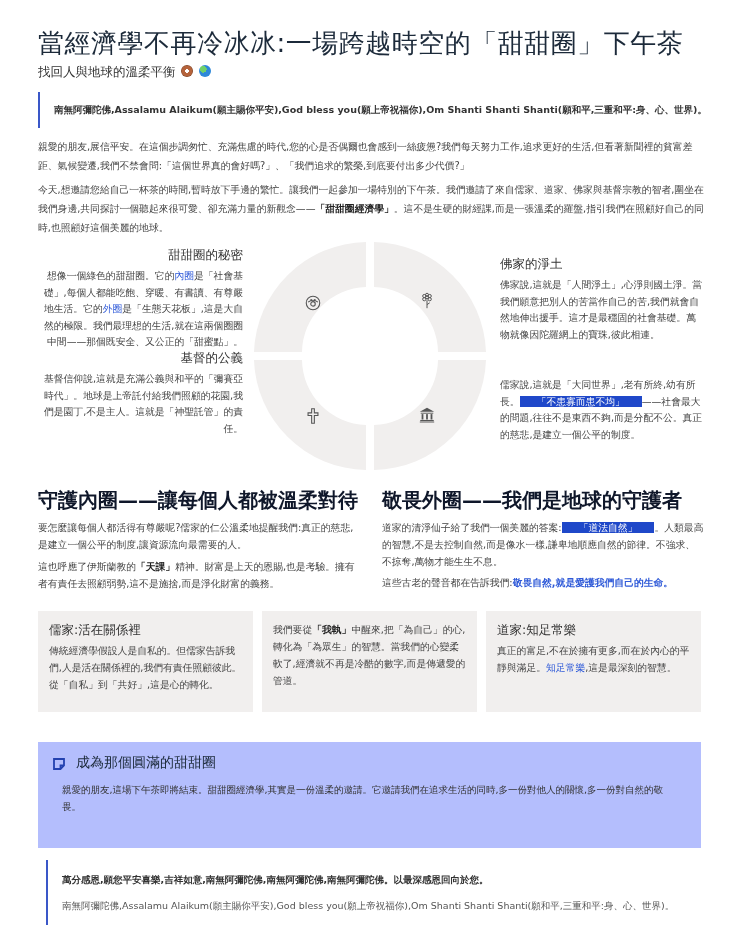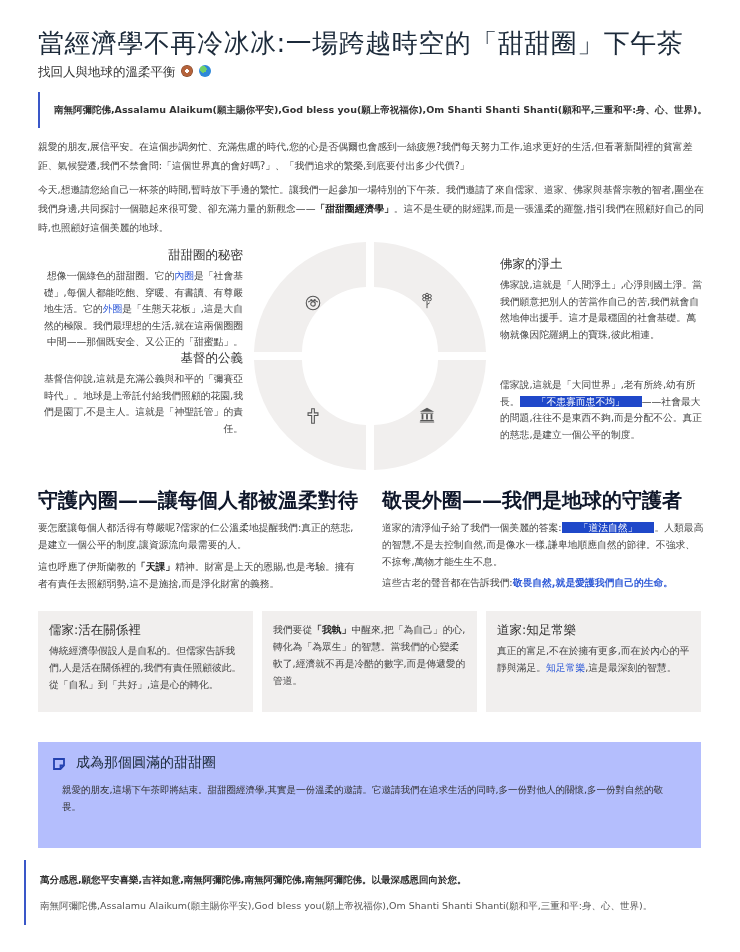--- a/index.html
+++ b/index.html
@@ -38,21 +38,21 @@
   .card h4 { font-size: 12.5px; font-weight: normal; color: #333; line-height: 18px; margin-bottom: 3px; }
   .card p { font-size: 9.8px; line-height: 17px; color: #444; }
   .card p b { color: #222; }
 
   .callout { position: absolute; left: 38px; top: 742px; width: 663px; height: 106px; background: #b4befd; padding: 13px 14px; }
   .callout .c-icon { position: absolute; left: 14px; top: 14px; width: 14px; height: 14px; }
   .callout h3 { position: absolute; left: 38px; top: 9px; font-size: 14px; font-weight: normal; color: #1c2a3a; line-height: 22px; }
   .callout .c1 { position: absolute; left: 24px; top: 39px; width: 612px; font-size: 9.5px; line-height: 17px; color: #333; }
   .callout .c2 { position: absolute; left: 38px; top: 79px; font-size: 9.5px; font-weight: bold; color: #222; }
 
-  .quote-bot { position: absolute; left: 24px; top: 860px; width: 670px; height: 65px; border-left: 2px solid #3a57c8; padding-left: 14px; }
+  .quote-bot { position: absolute; left: 46px; top: 860px; width: 670px; height: 65px; border-left: 2px solid #3a57c8; padding-left: 14px; }
   .quote-bot .b1 { position: absolute; left: 14px; top: 14px; font-size: 9.5px; font-weight: bold; color: #333; white-space: nowrap; }
   .quote-bot .b2 { position: absolute; left: 14px; top: 40px; font-size: 9.5px; color: #555; white-space: nowrap; }
 </style>
 </head>
 <body>
 
 <h1 class="title">當經濟學不再冷冰冰:一場跨越時空的「甜甜圈」下午茶</h1>
 <div class="subtitle">
   <span>找回人與地球的溫柔平衡</span>
   <span class="emoji donut"></span>

